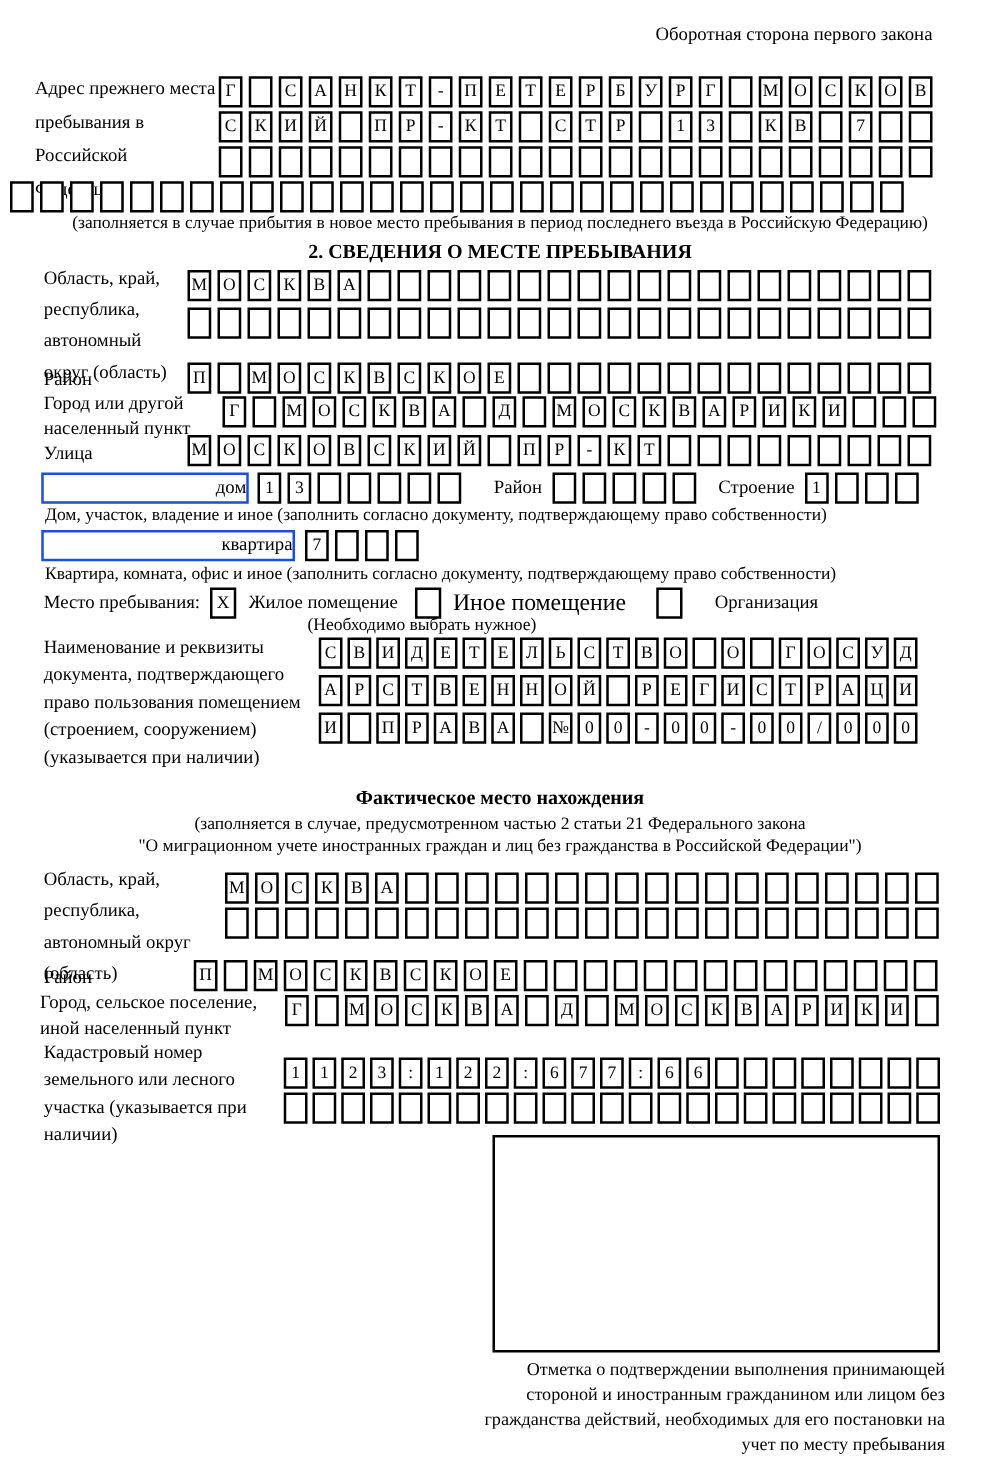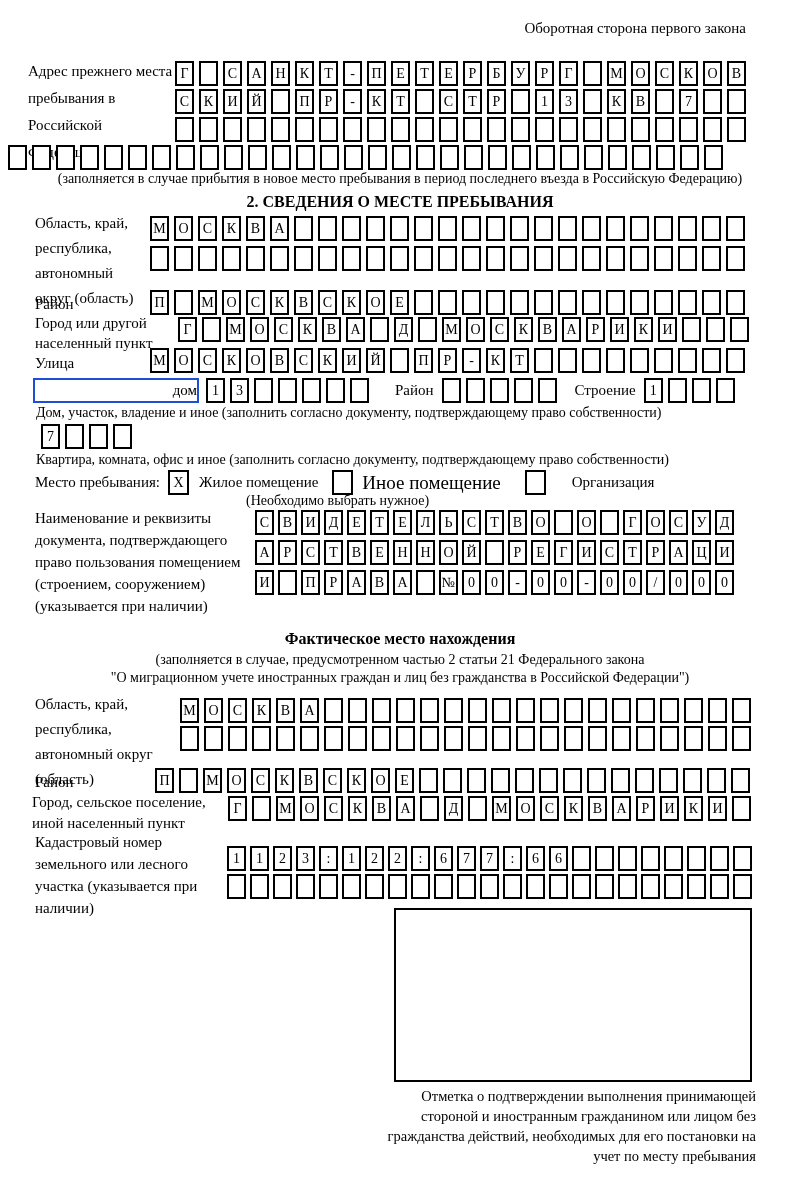--- a/index.html
+++ b/index.html
@@ -312,20 +312,21 @@
   <div class="inline-cells" style="margin-left:8px;">
       <span class="cell">1</span>
       <span class="cell"></span>
       <span class="cell"></span>
       <span class="cell"></span>
     </div>
 </div>
 <div class="abs caption" style="left:36px;top:405px;">Дом, участок, владение и иное (заполнить согласно документу, подтверждающему право собственности)</div>
 
 <div class="abs flexrow" style="left:33px;top:424px;">
+  <div class="wbox" style="width:199px;">квартира</div>
   <div class="inline-cells" style="margin-left:8px;">
       <span class="cell">7</span>
       <span class="cell"></span>
       <span class="cell"></span>
       <span class="cell"></span>
     </div>
 </div>
 <div class="abs caption" style="left:36px;top:452px;">Квартира, комната, офис и иное (заполнить согласно документу, подтверждающему право собственности)</div>
 
 <div class="abs flexrow" style="left:35px;top:470px;">

